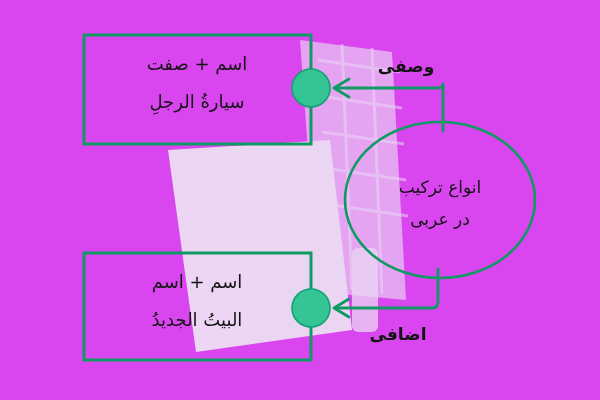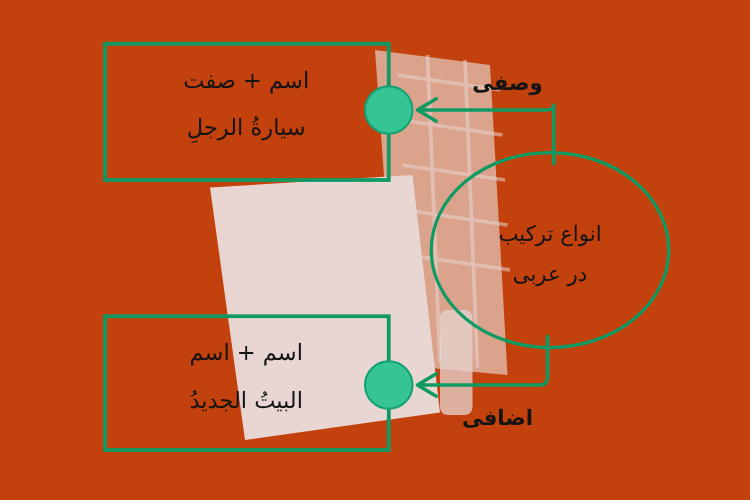--- a/index.html
+++ b/index.html
@@ -5,21 +5,21 @@
 <style>
   html, body {
     margin: 0;
     padding: 0;
     background: #ffffff;
   }
   #canvas {
     position: relative;
     width: 600px;
     height: 400px;
-    background: #c2410c;
+    background: #d946ef;
     overflow: hidden;
     font-family: "DejaVu Sans", "Liberation Sans", sans-serif;
   }
   #diagram-svg {
     position: absolute;
     inset: 0;
     width: 600px;
     height: 400px;
     display: block;
   }

